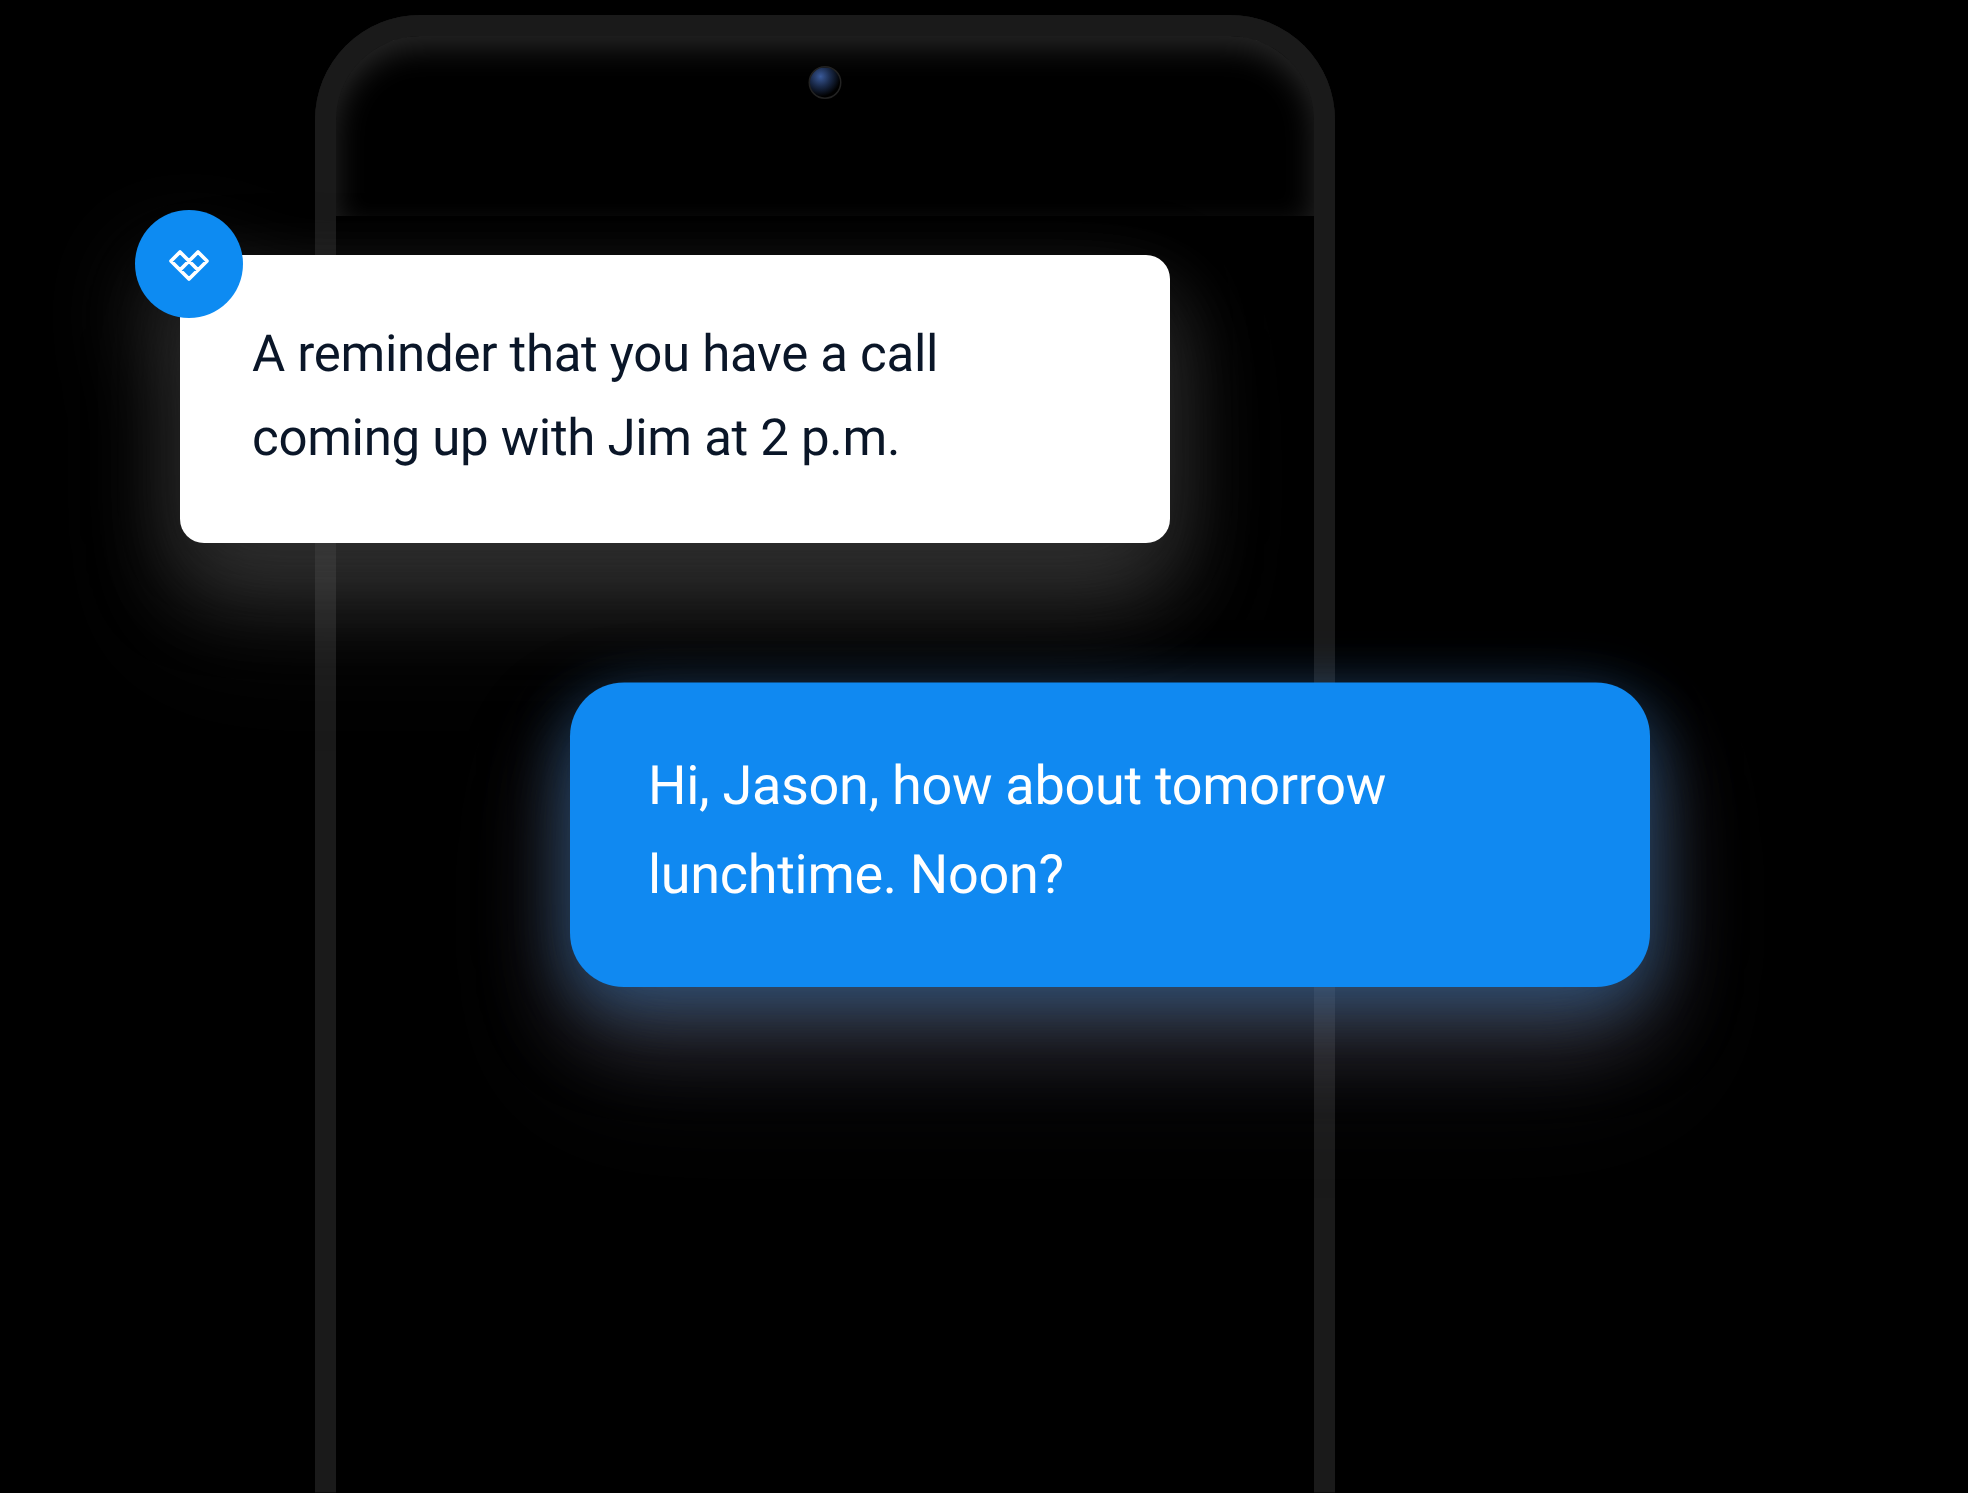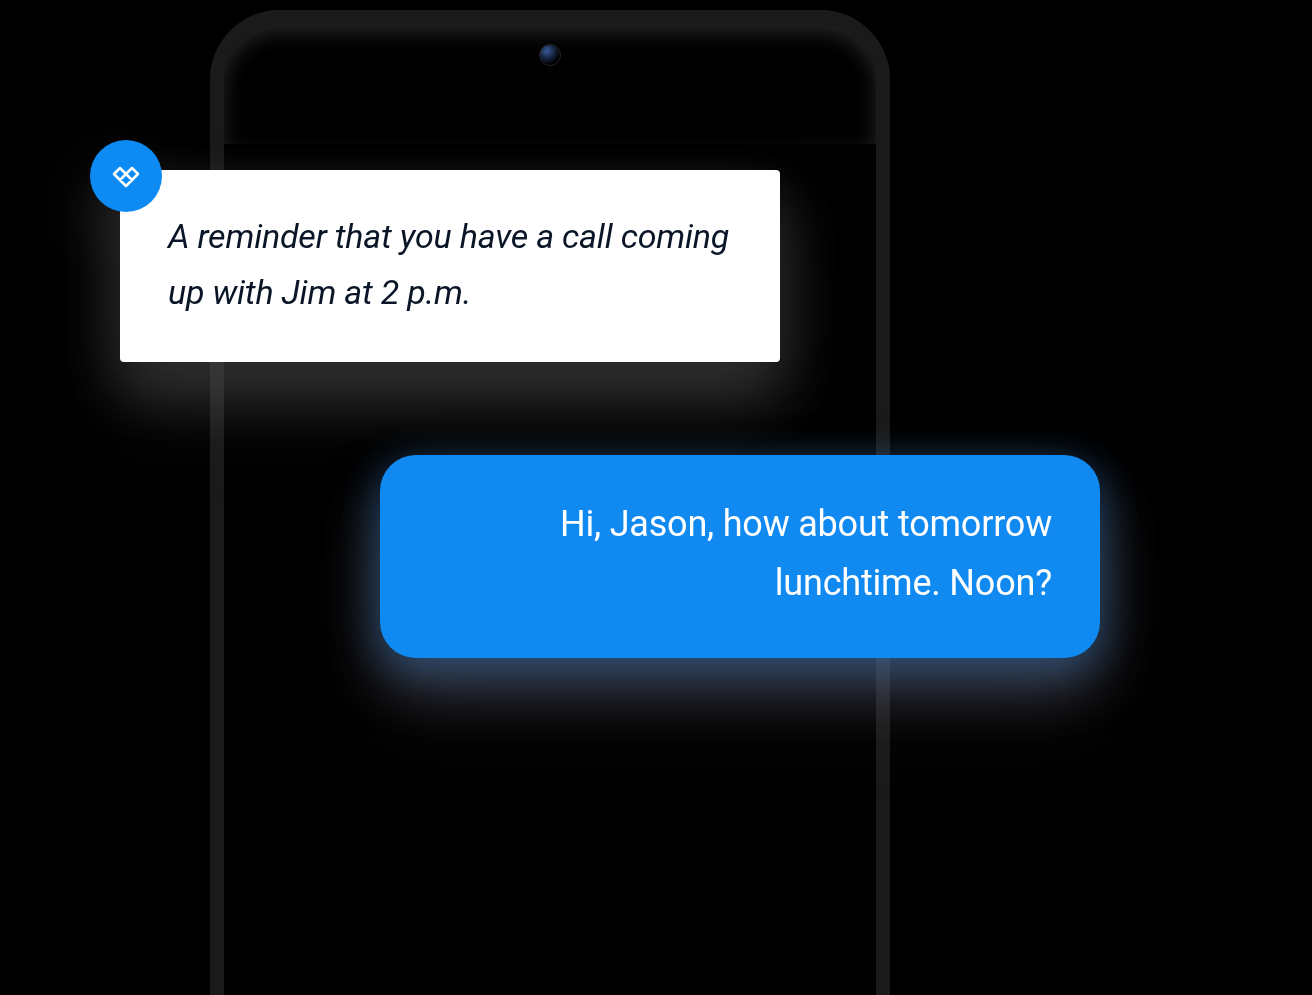--- a/index.html
+++ b/index.html
@@ -62,25 +62,24 @@
       width: 100%;
       height: 100%;
     }
     
     .bubble-white {
       position: absolute;
       top: 170px;
       left: 120px;
       width: 660px;
       background: #ffffff;
-      border-radius: 4px;
+      border-radius: 16px;
       padding: 38px 44px 42px 48px;
       box-shadow: 0 8px 40px rgba(0,0,0,0.25), 0 25px 60px rgba(100,100,100,0.35);
       filter: drop-shadow(0 30px 30px rgba(120,120,120,0.3));
-      font-style: italic;
     }
     
     .bubble-white-text {
       font-size: 34px;
       line-height: 1.65;
       color: #0a1628;
       font-weight: 400;
       letter-spacing: -0.2px;
     }
     
@@ -105,21 +104,20 @@
     .bubble-blue {
       position: absolute;
       top: 455px;
       left: 380px;
       width: 720px;
       background: #1089f1;
       border-radius: 36px;
       padding: 40px 48px 44px 52px;
       box-shadow: 0 8px 40px rgba(16,137,241,0.3), 0 25px 60px rgba(100,100,120,0.4);
       filter: drop-shadow(0 30px 30px rgba(100,100,120,0.35));
-      text-align: right;
     }
     
     .bubble-blue-text {
       font-size: 36px;
       line-height: 1.65;
       color: #ffffff;
       font-weight: 400;
       letter-spacing: -0.2px;
     }
   </style>

